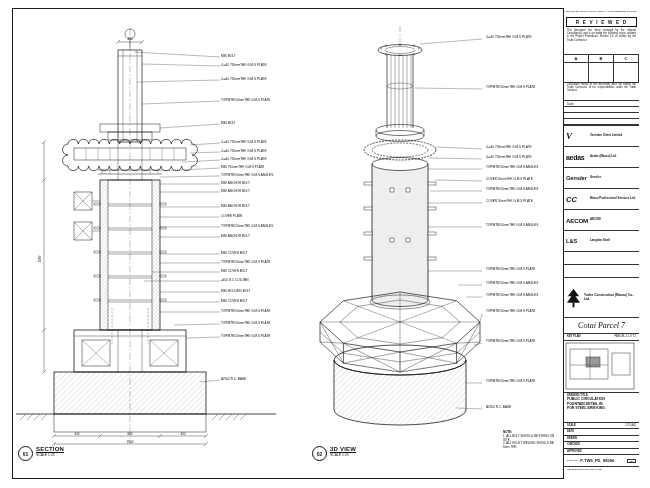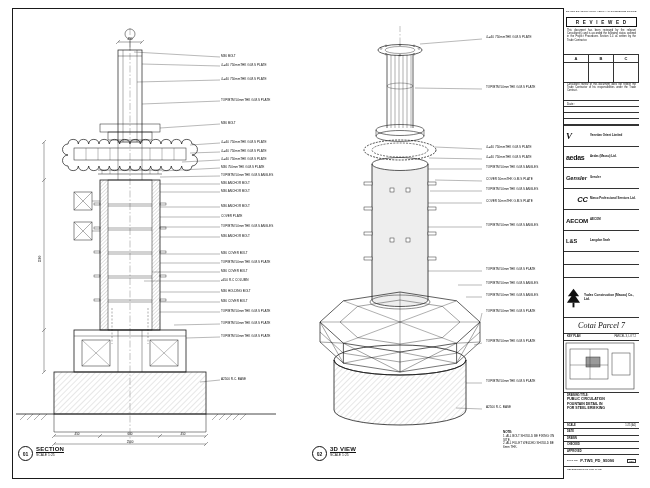--- a/index.html
+++ b/index.html
@@ -25,21 +25,21 @@
   .statusgrid{display:grid;grid-template-columns:1fr 1fr 1fr;height:26px;}
   .statusgrid .hc{border:.6px solid #333;border-left:none;text-align:center;font-size:4px;font-weight:bold;height:7px;line-height:7px;}
   .statusgrid .bc{border:.6px solid #333;border-left:none;border-top:none;height:19px;}
   .daterow{font-size:3px;padding:1px 3px;border-bottom:.6px solid #333;height:7px;box-sizing:border-box;}
   .thinrow{height:6px;border-bottom:.6px solid #333;}
   .consrow{height:21px;display:flex;align-items:center;gap:2px;padding:0 2px;box-sizing:border-box;}
   .consname{font-size:2.9px;font-weight:bold;line-height:1.1;}
   .logo-v{font-family:"Liberation Serif",serif;font-size:9px;font-style:italic;font-weight:bold;width:22px;}
   .logo-aedas{font-size:7px;font-weight:bold;letter-spacing:-.3px;width:22px;}
   .logo-gensler{font-size:5.6px;font-weight:bold;font-style:italic;width:22px;}
-  .logo-cc{font-size:7.5px;font-weight:bold;font-style:italic;width:22px;text-align:right;}
+  .logo-cc{font-size:7.5px;font-weight:bold;font-style:italic;width:22px;}
   .logo-aecom{font-size:6.2px;font-weight:bold;letter-spacing:-.2px;width:22px;}
   .logo-ls{font-size:5.6px;font-weight:bold;width:22px;}
   .contractor{display:flex;align-items:center;gap:3px;padding:2px;box-sizing:border-box;height:40px;}
   .contrname{font-size:3.2px;font-weight:bold;line-height:1.2;}
   .project{font-family:"Liberation Serif",serif;font-style:italic;font-size:8px;text-align:center;padding-top:3px;height:16px;box-sizing:border-box;}
   .kphdr{display:flex;justify-content:space-between;padding:1px 3px;font-size:2.7px;height:7px;box-sizing:border-box;}
   .kphdr .kpl{font-weight:bold;}
   .dtitle{padding:1px 3px;height:30px;box-sizing:border-box;}
   .dtlabel{font-size:2.6px;font-weight:bold;}
   .dtline{font-size:3.5px;font-weight:bold;line-height:1.3;}

